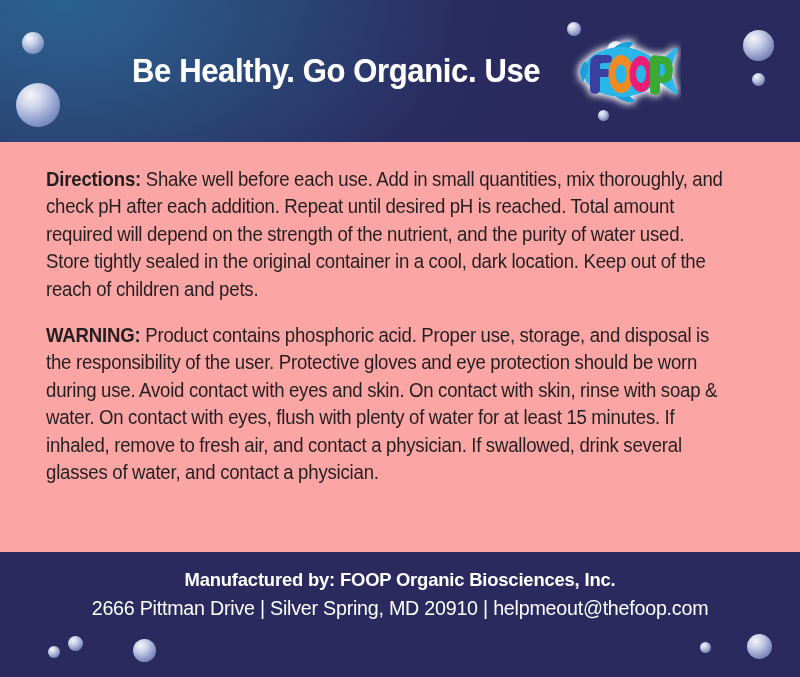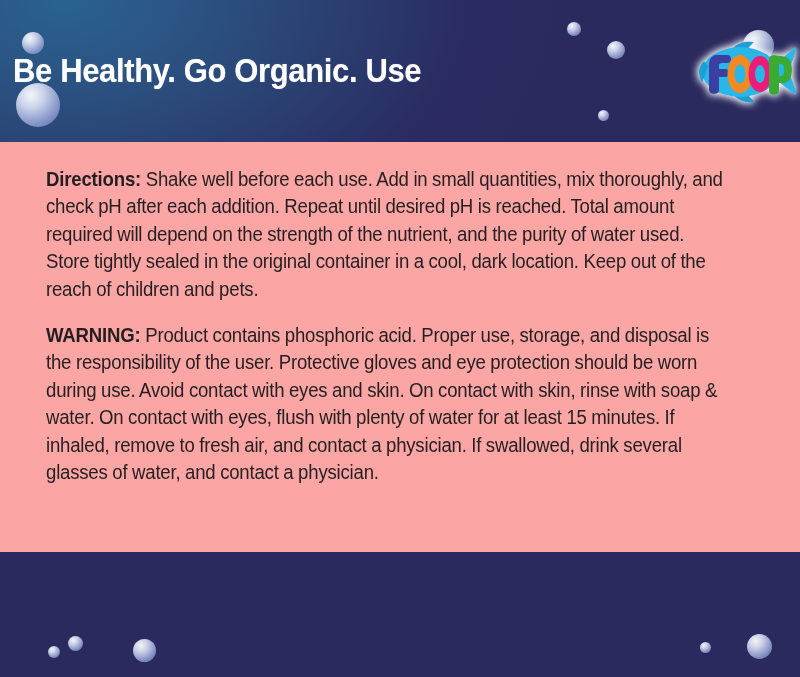--- a/index.html
+++ b/index.html
@@ -31,21 +31,21 @@
     background:
       radial-gradient(ellipse 520px 330px at 8% 0%, #2a628f 0%, #2b5584 22%, #2a3f70 52%, #2a2b61 78%, #2a2a5e 100%);
     overflow: hidden;
   }
   .header-inner {
     position: absolute;
     left: 0; top: 0;
     width: 800px; height: 142px;
     display: flex;
     align-items: center;
-    justify-content: space-between;
+    justify-content: center;
     gap: 16px;
     z-index: 5;
   }
   .headline {
     font-family: "Liberation Sans", sans-serif;
     font-weight: bold;
     font-size: 33px;
     letter-spacing: -0.4px;
     color: #ffffff;
     white-space: nowrap;
@@ -196,20 +196,24 @@
     </div>
   </div>
 
   <div class="content">
     <p class="para"><b>Directions:</b><span> Shake well before each use. Add in small quantities, mix thoroughly, and check pH after each addition. Repeat until desired pH is reached. Total amount required will depend on the strength of the nutrient, and the purity of water used. Store tightly sealed in the original container in a cool, dark location. Keep out of the reach of children and pets.</span></p>
 
     <p class="para"><b>WARNING:</b><span> Product contains phosphoric acid. Proper use, storage, and disposal is the responsibility of the user. Protective gloves and eye protection should be worn during use. Avoid contact with eyes and skin. On contact with skin, rinse with soap &amp; water. On contact with eyes, flush with plenty of water for at least 15 minutes. If inhaled, remove to fresh air, and contact a physician. If swallowed, drink several glasses of water, and contact a physician.</span></p>
   </div>
 
   <div class="footer">
+    <div class="footer-text">
+      <span class="footer-line1">Manufactured by: FOOP Organic Biosciences, Inc.</span>
+      <span class="footer-line2">2666 Pittman Drive  |  Silver Spring, MD 20910  |  helpmeout@thefoop.com</span>
+    </div>
 
     <span class="bubble" style="left:48px; top:94px; width:12px; height:12px;"></span>
     <span class="bubble" style="left:68px; top:84px; width:15px; height:15px;"></span>
     <span class="bubble" style="left:133px; top:87px; width:23px; height:23px;"></span>
     <span class="bubble" style="left:700px; top:90px; width:11px; height:11px;"></span>
     <span class="bubble" style="left:747px; top:82px; width:25px; height:25px;"></span>
   </div>
 
 </div>
 

